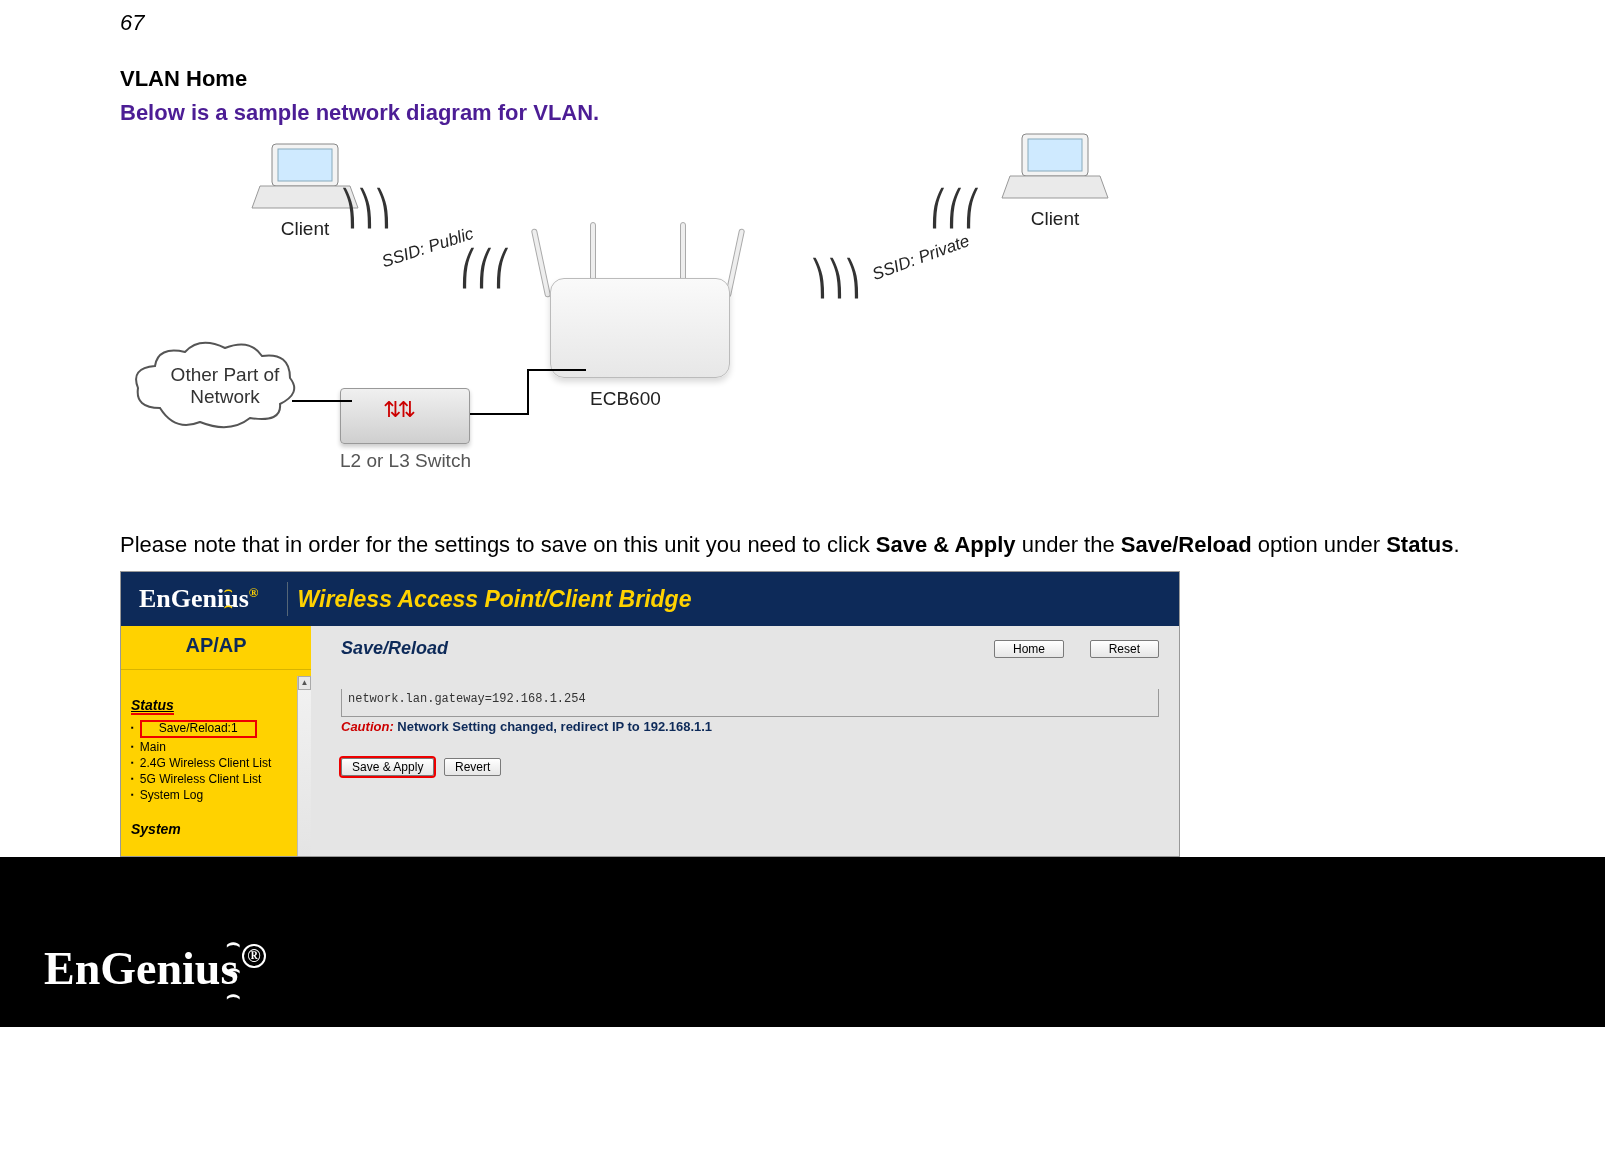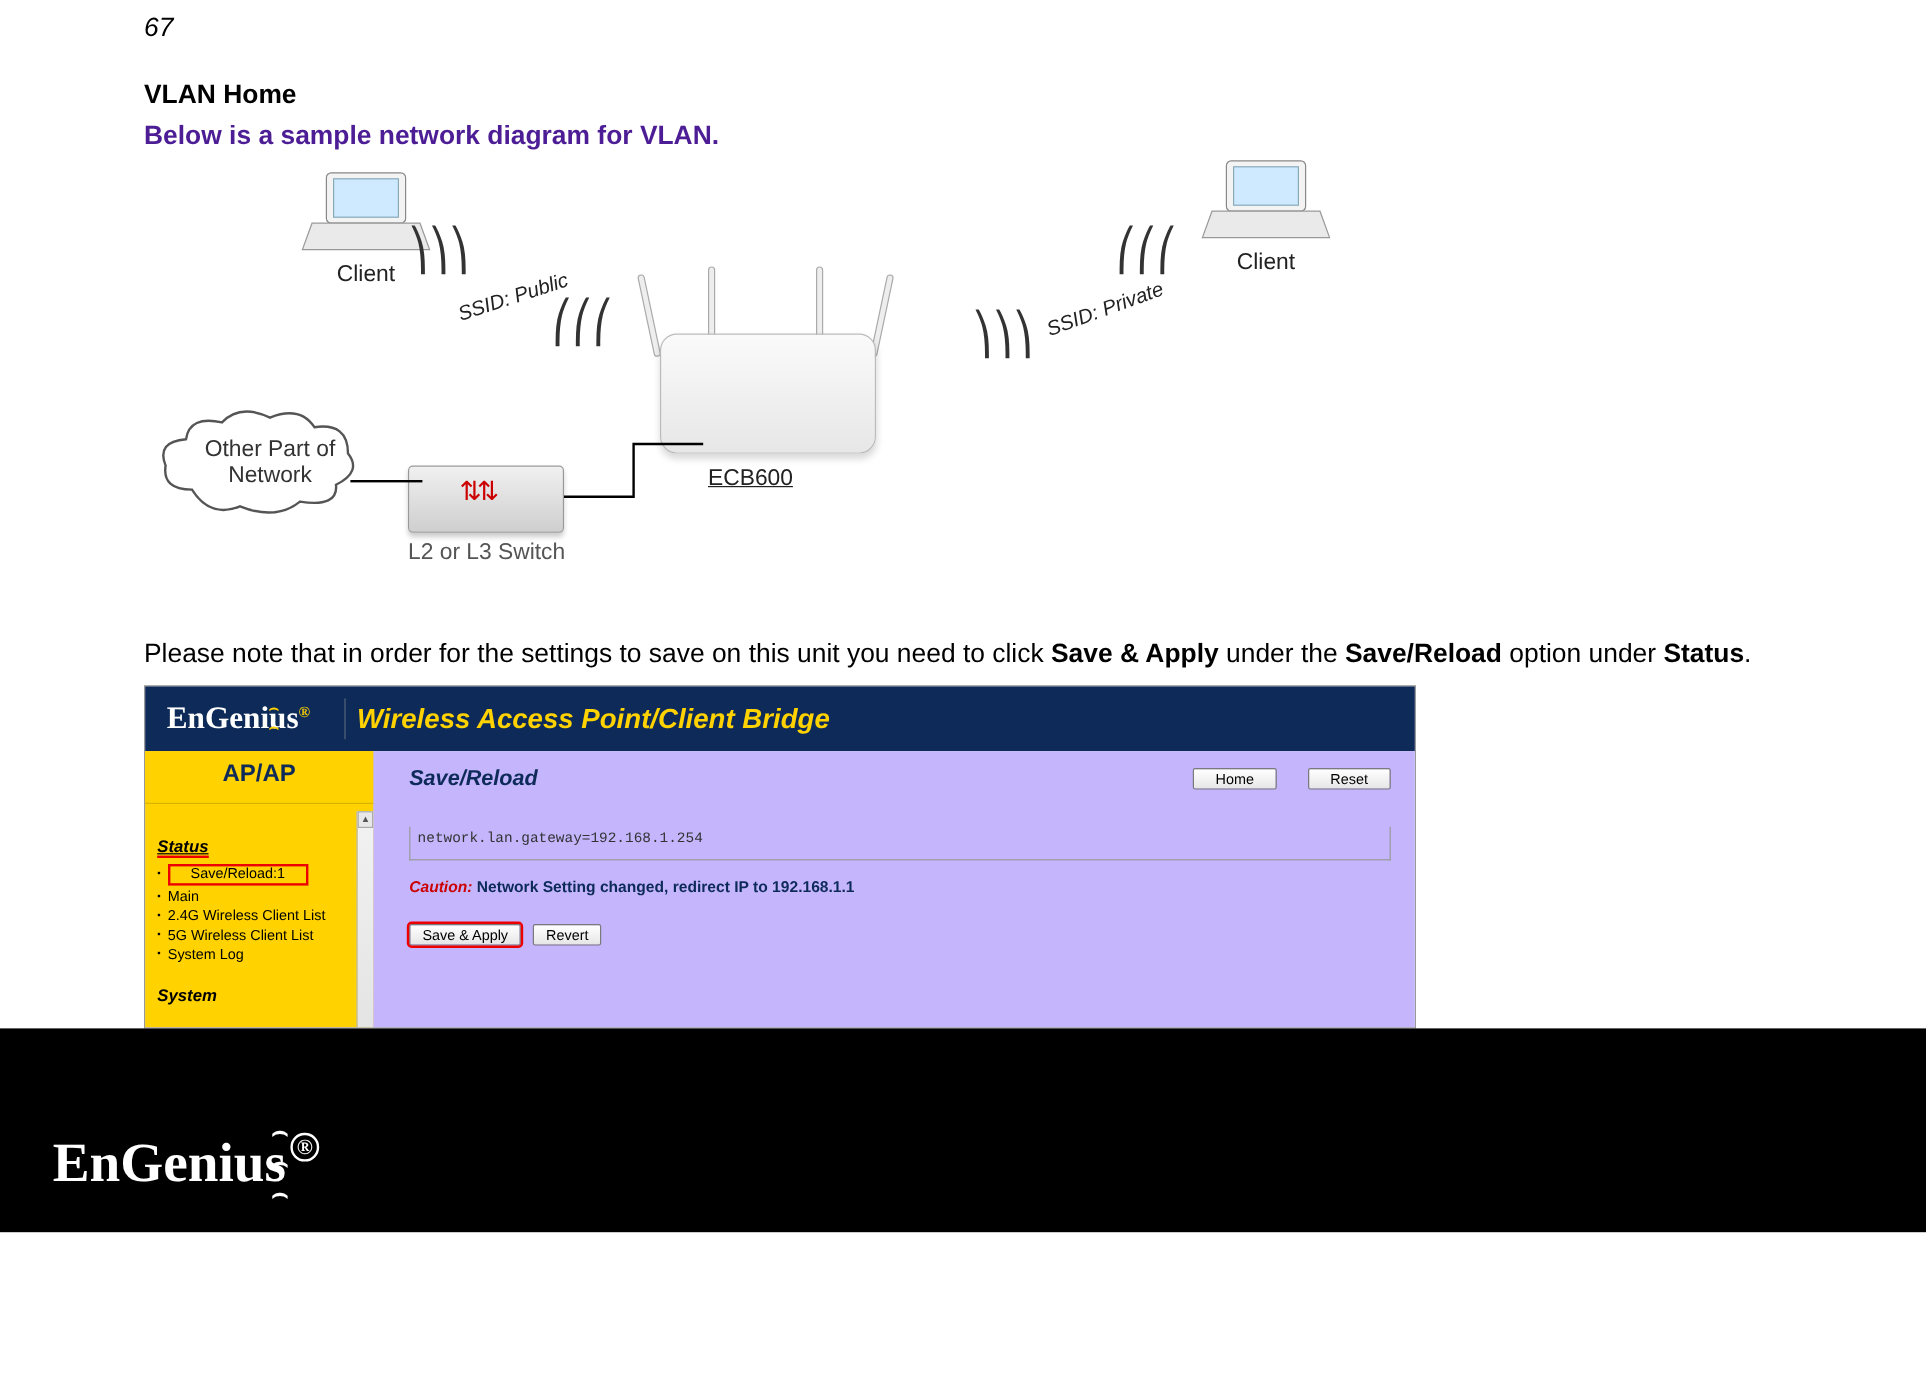--- a/index.html
+++ b/index.html
@@ -15,21 +15,21 @@
   .laptop svg { display: block; }
   .dlabel { font-size: 19px; color: #222; text-align: center; }
   .ssid { font-size: 17px; font-style: italic; color: #222; position: absolute; }
   .rot-pub { transform: rotate(-18deg); }
   .rot-priv { transform: rotate(-20deg); }
   .waves-r { position: absolute; font-size: 34px; color: #333; transform: scaleX(-1); }
   .waves-l { position: absolute; font-size: 34px; color: #333; }
   .ap-box { position: absolute; left: 380px; top: 140px; width: 260px; }
   .ap-body { width: 180px; height: 100px; background: linear-gradient(#fafafa,#e7e7e7); border: 1px solid #bbb; border-radius: 14px; margin: 0 auto; position: relative; box-shadow: 0 4px 6px rgba(0,0,0,.15); }
   .ant { position: absolute; width: 6px; height: 70px; background: #eee; border: 1px solid #aaa; border-radius: 3px; }
-  .ap-label { position: absolute; left: 460px; top: 250px; font-size: 19px; color: #222; text-decoration: underline; }
+  .ap-label { position: absolute; left: 460px; top: 250px; font-size: 19px; color: #222; }
 
   .switchbox { position: absolute; left: 210px; top: 250px; }
   .switch-body { width: 130px; height: 56px; background: linear-gradient(#f0f0f0,#cfcfcf); border: 1px solid #999; border-radius: 4px; position: relative; box-shadow: 0 3px 4px rgba(0,0,0,.2); }
   .switch-arrows { color: #c00; font-size: 22px; position: absolute; top: 8px; left: 42px; letter-spacing: -4px; }
   .switch-label { font-size: 19px; color: #555; margin-top: 6px; text-align: center; }
 
   .cloud { position: absolute; left: 0; top: 200px; width: 170px; }
   .cloud svg { display: block; margin: 0 auto; }
   .cloud-text { position: absolute; top: 26px; left: 30px; font-size: 19px; color: #333; text-align: center; line-height: 1.15; width: 130px; }
 
@@ -39,39 +39,39 @@
   .note b { font-weight: 700; }
 
   
   .ui { border: 1px solid #999; width: 1060px; font-family: Arial, sans-serif; font-size: 13px; margin-bottom: 0; }
   .ui-header { display: flex; align-items: center; background: #0d2a59; height: 54px; }
   .logo1 { color: #fff; font-size: 26px; font-weight: 700; padding: 0 18px; font-family: Georgia, serif; position: relative; }
   .logo1 .wifi { color: #ffd200; font-size: 13px; position: absolute; top: -2px; left: 103px; }
   .logo1 sup { color: #ffd200; font-size: 13px; }
   .vbar { width: 1px; height: 34px; background: #567; margin: 0 10px; }
   .ui-title { color: #ffd200; font-size: 23px; font-weight: 700; font-style: italic; }
-  .ui-body { display: flex; background: #c4b5fd; min-height: 230px; }
+  .ui-body { display: flex; background: #e5e5e5; min-height: 230px; }
   .sidebar { width: 190px; background: #ffd200; position: relative; }
   .mode { background: #ffd200; text-align: center; font-size: 20px; font-weight: 700; color: #0d2a59; padding: 8px 0 12px 0; border-bottom: 1px solid #d8b400; }
   .scroll-edge { position: absolute; right: 0; top: 50px; bottom: 0; width: 14px; background: linear-gradient(#f2f2f2,#e4e4e4); border-left: 1px solid #bbb; }
   .scroll-thumb-up { position: absolute; top: 0; left: 0; right: 0; height: 14px; background: #e8e8e8; border: 1px solid #aaa; font-size: 8px; text-align: center; color: #555; line-height: 12px; }
   .side-inner { padding: 28px 6px 8px 10px; font-size: 12px; }
   .side-head { font-weight: 700; text-decoration: underline; font-style: italic; color: #000; margin-bottom: 4px; font-size: 14px; }
   .side-item { color: #000; padding: 1px 0; }
   .side-item::before { content: "▪"; font-size: 8px; margin-right: 6px; color: #000; vertical-align: 2px; }
   .hl-red { border: 2px solid #e00; padding: 0 17px; display: inline-block; line-height: 1.1; }
   .side-head2 { font-weight: 700; font-style: italic; color: #000; margin-top: 18px; font-size: 14px; }
 
   .content { flex: 1; padding: 12px 20px 12px 30px; }
   .content-top { display: flex; justify-content: space-between; align-items: center; margin-bottom: 30px; }
   .pg-title { color: #0d2a59; font-size: 18px; font-weight: 700; font-style: italic; }
   .btns-tr button { font-size: 12px; padding: 1px 18px; margin-left: 22px; background: linear-gradient(#fff,#e6e6e6); border: 1px solid #7a7a7a; border-radius: 2px; cursor: pointer; }
   .panel-head { background: #d7d3e8; color: #2a2370; font-size: 12px; font-weight: 700; border: 1px solid #999; padding: 2px 6px; text-decoration: underline; }
   .panel-body { border: 1px solid #999; border-top: none; padding: 3px 6px; font-family: "Courier New", monospace; font-size: 12px; color: #333; height: 28px; }
-  .caution { font-size: 13px; font-weight: 700; margin: 14px 0 24px 0; }
+  .caution { font-size: 13px; font-weight: 700; margin: 2px 0 24px 0; }
   .caution .cl { color: #c00; font-style: italic; }
   .caution .msg { color: #0d2a59; }
   .action-btns button { font-size: 12px; padding: 1px 10px; margin-right: 6px; background: linear-gradient(#fff,#e6e6e6); border: 1px solid #7a7a7a; border-radius: 2px; cursor: pointer; }
   .action-btns .primary { outline: 2px solid #e00; }
 
   
   .footer { background: #000; height: 170px; width: 1605px; position: relative; }
   .footer-logo { position: absolute; left: 44px; bottom: 32px; color: #fff; font-family: Georgia, serif; font-size: 46px; font-weight: 700; }
   .footer-logo .wifi { color: #fff; font-size: 22px; position: absolute; top: -12px; left: 182px; }
   .footer-logo sup { font-size: 18px; border: 2px solid #fff; border-radius: 50%; padding: 0 3px; margin-left: 4px; vertical-align: 22px; }

